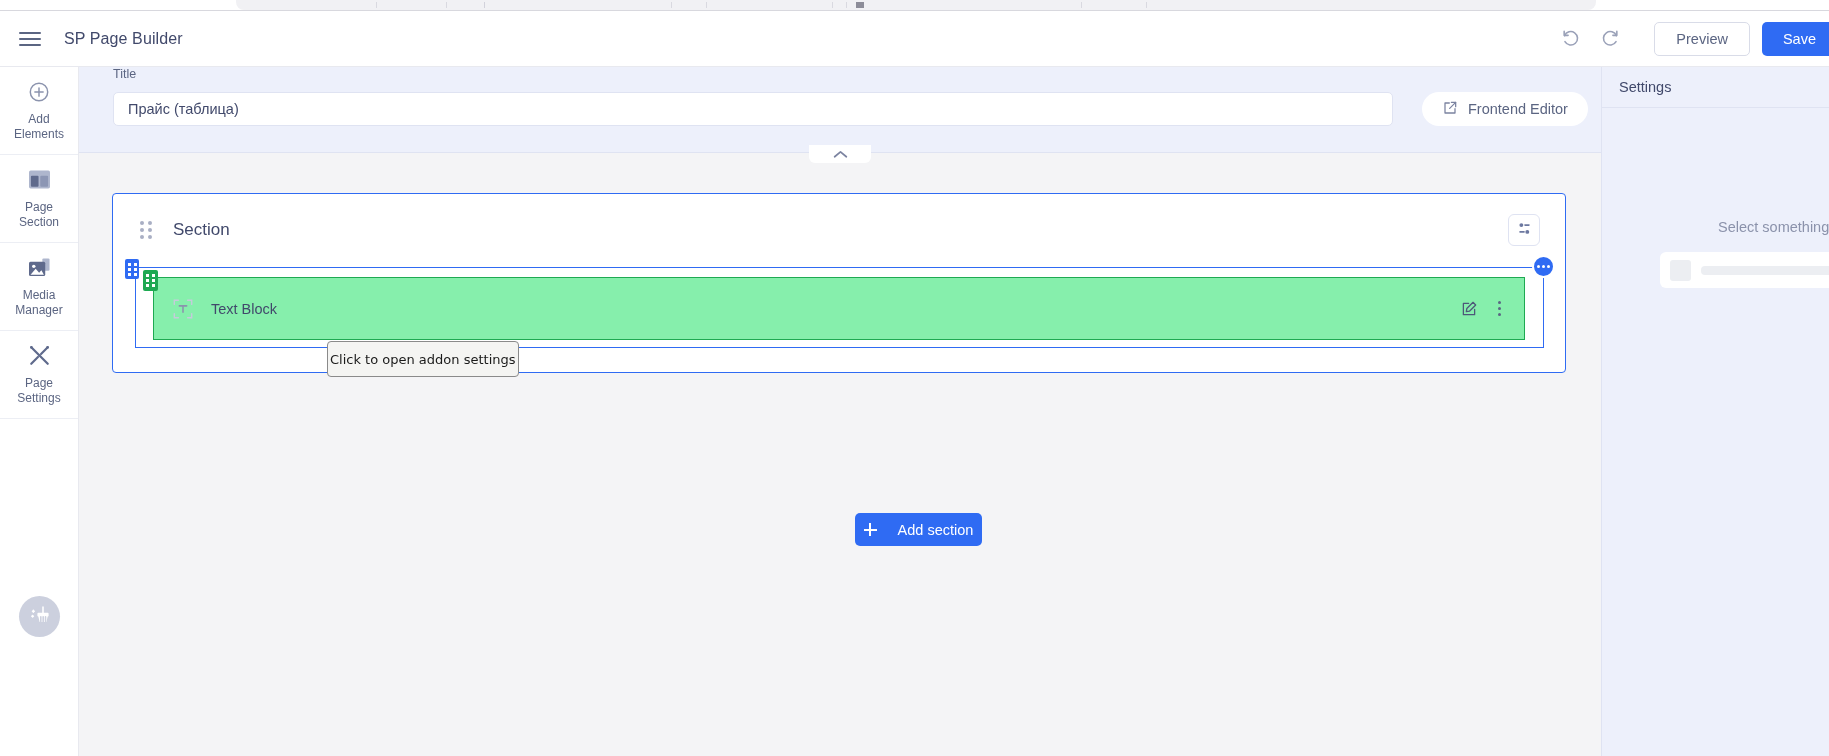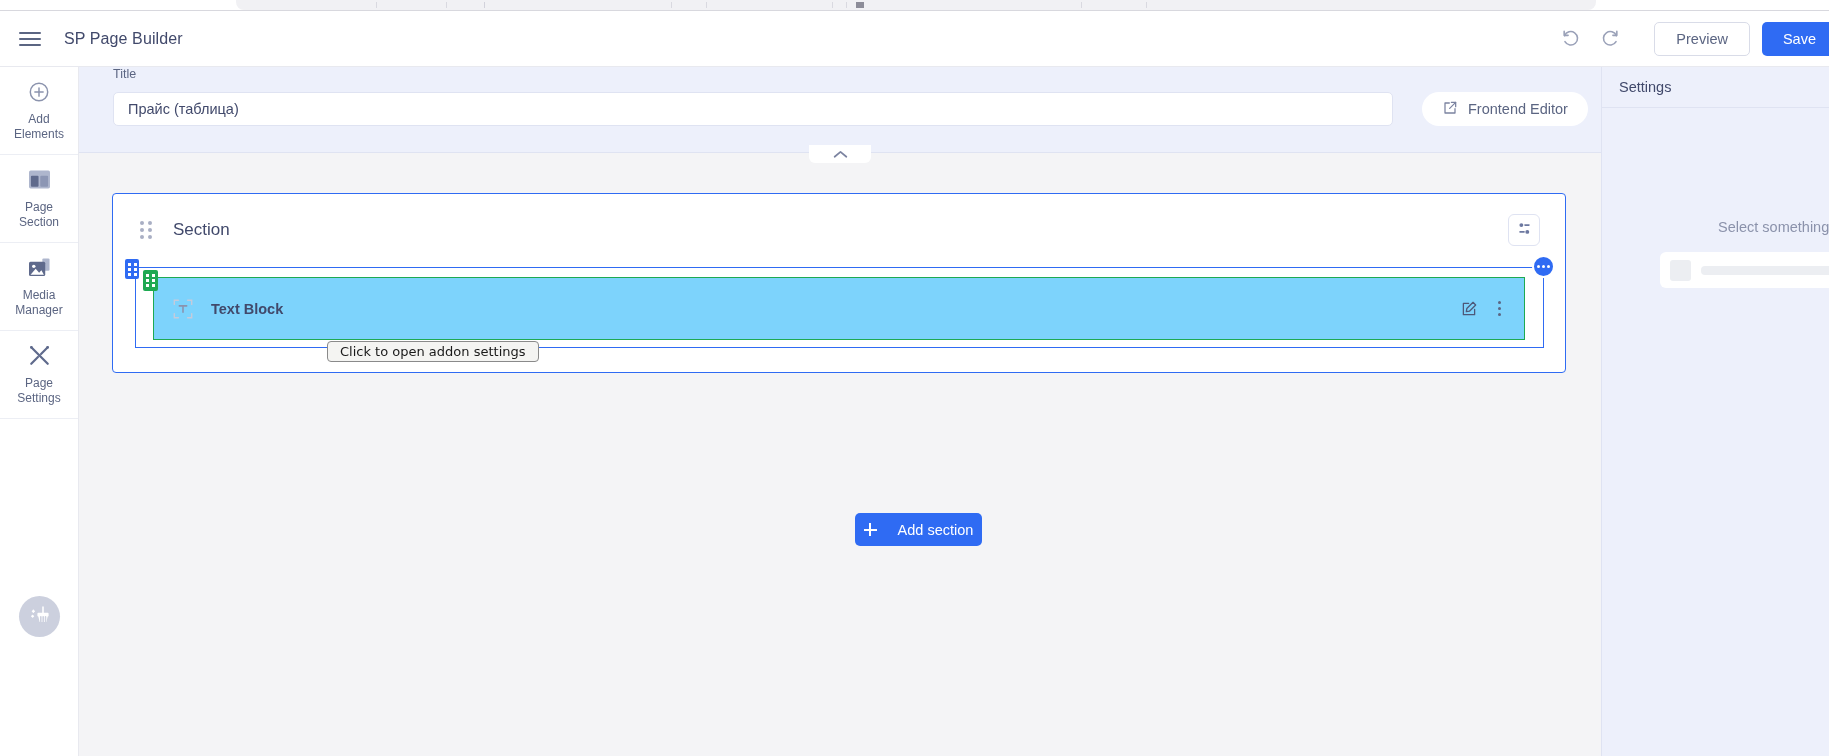--- a/index.html
+++ b/index.html
@@ -275,22 +275,22 @@
     cursor: pointer;
   }
   #column-badge i { width: 3px; height: 3px; border-radius: 50%; background: #ffffff; display: block; }
 
   
   #addon-box {
     position: absolute;
     left: 17px; top: 9px;
     width: 1372px; height: 63px;
     border: 1.5px solid #1ea952;
-    background: #7dd3fc;
-    display: flex; align-items: center; font-weight: bold;
+    background: #86efac;
+    display: flex; align-items: center;
   }
   #addon-handle {
     position: absolute;
     left: -11px; top: -8px;
     width: 15px; height: 21px;
     background: #1ea952;
     border-radius: 2px;
     display: grid;
     grid-template-columns: repeat(2, 3px);
     grid-template-rows: repeat(3, 3px);
@@ -310,22 +310,22 @@
     width: 18px; height: 22px;
     display: flex; flex-direction: column;
     align-items: center; justify-content: center;
     gap: 3px; cursor: pointer;
   }
   .dots3 i { width: 3px; height: 3px; border-radius: 50%; background: #5b6582; display: block; }
 
   #tooltip {
     position: absolute;
     left: 327px; top: 341px;
-    height: 21px;
-    padding: 0 12px;
+    height: 36px;
+    padding: 0 2px;
     background: #f4f4f2;
     border: 1px solid #8a8a8a;
     border-radius: 4px;
     display: flex; align-items: center;
     font-size: 13px;
     color: #1a1a1a;
     font-family: "DejaVu Sans", sans-serif;
     z-index: 9;
     white-space: nowrap;
   }

